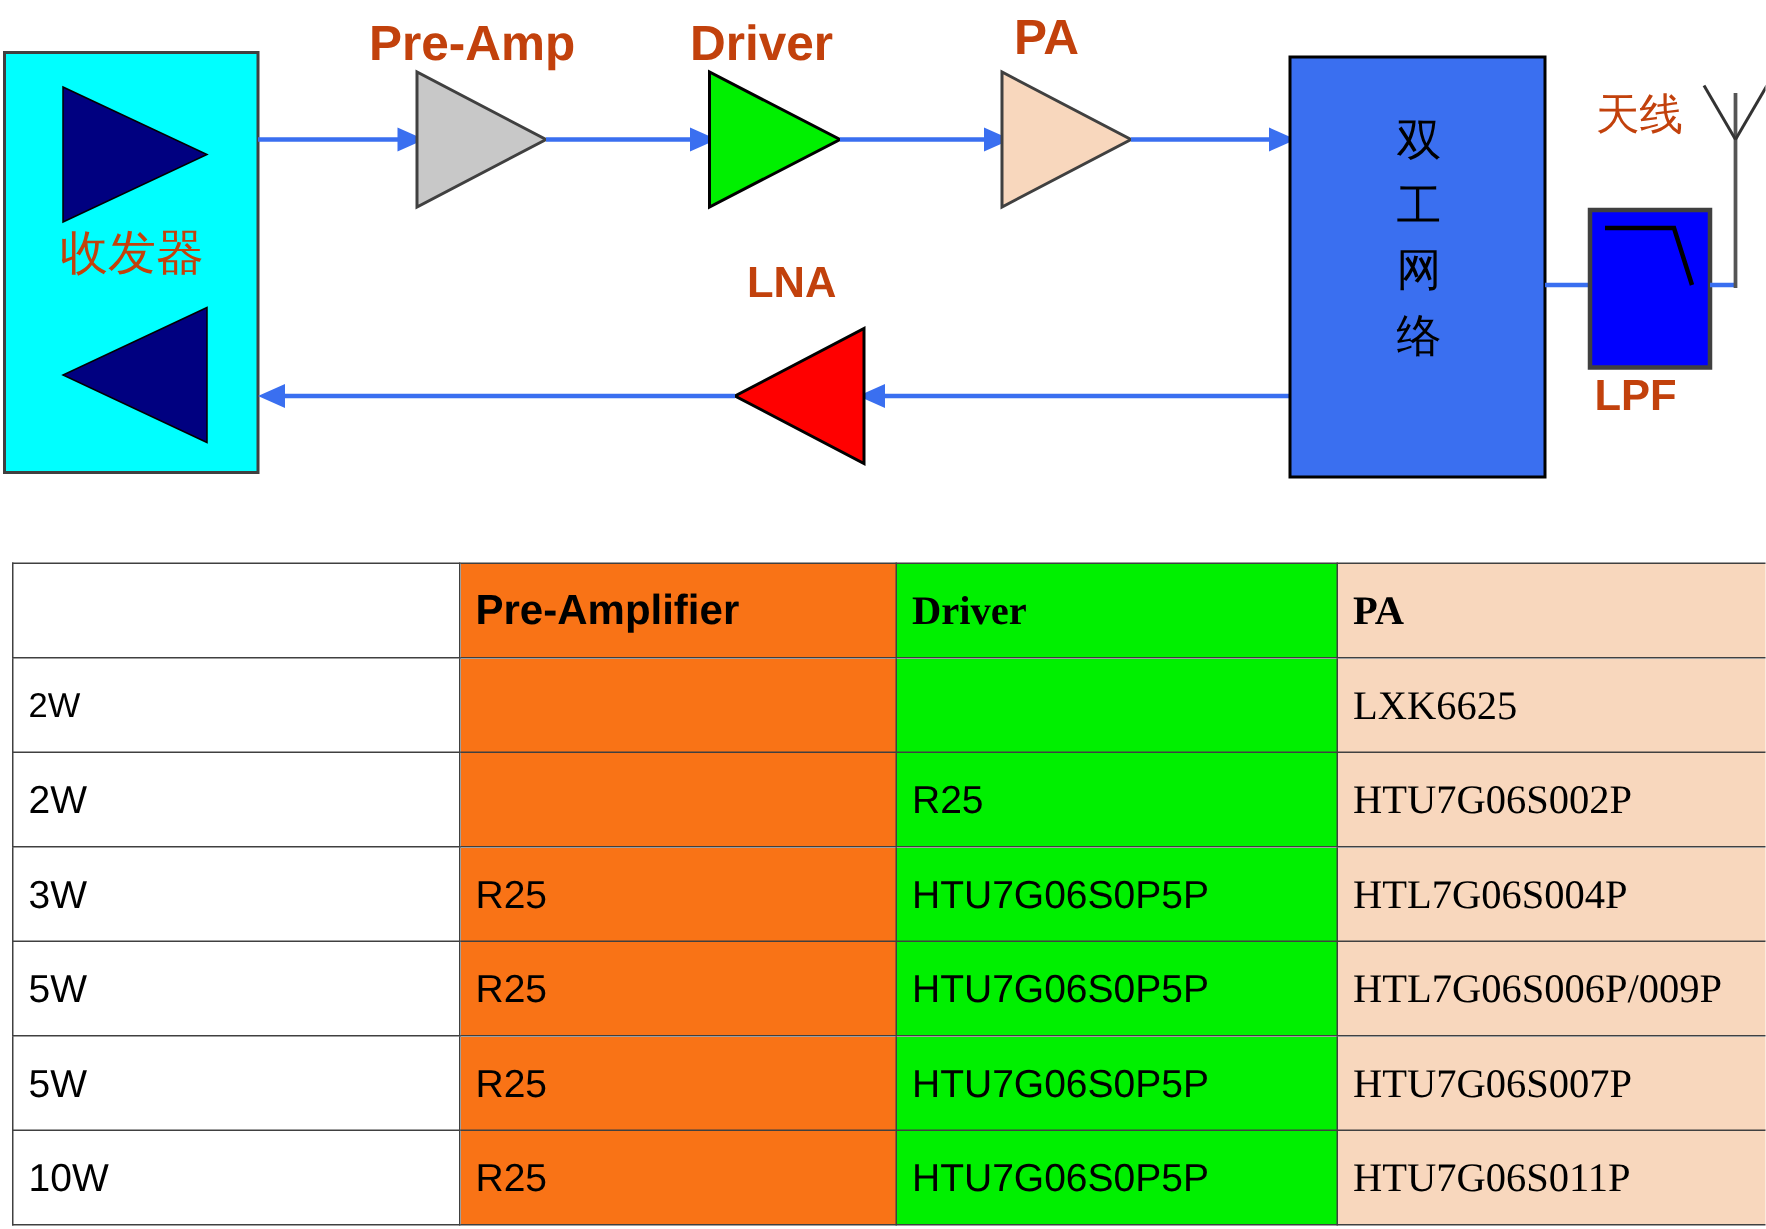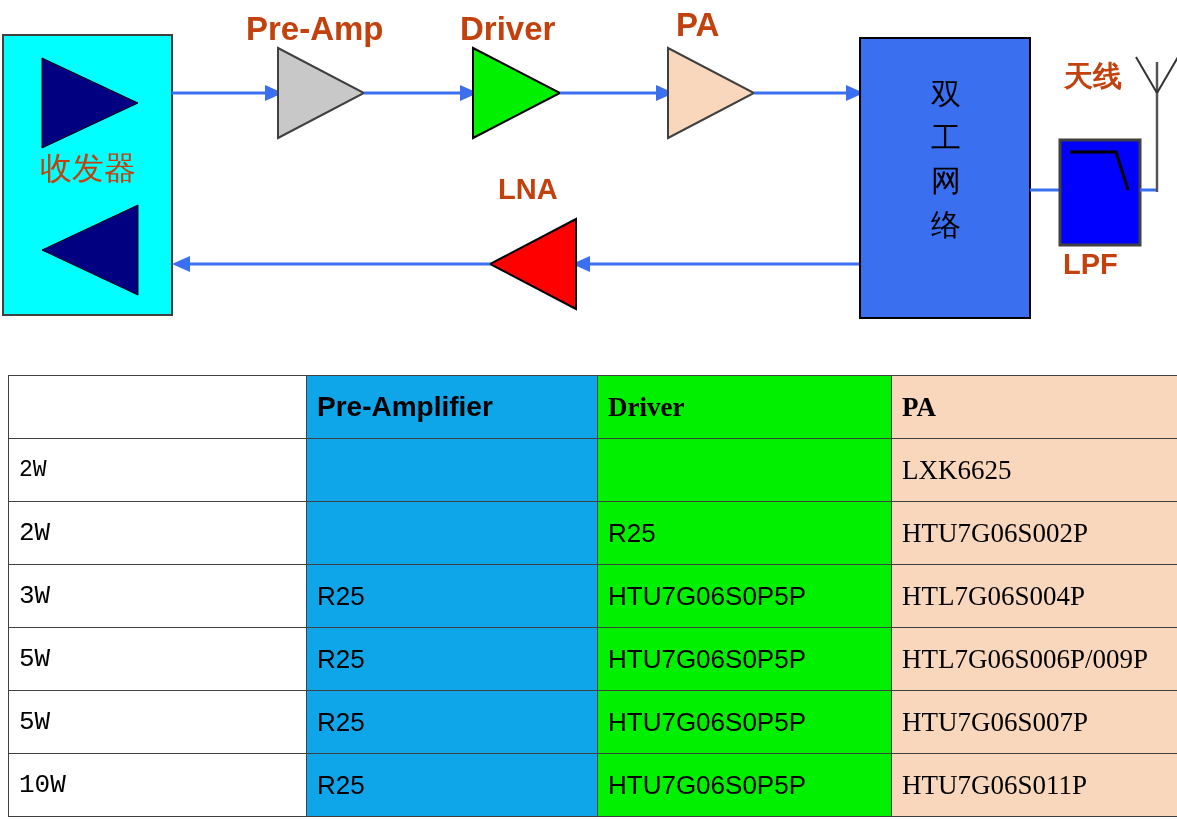--- a/index.html
+++ b/index.html
@@ -30,22 +30,22 @@
   #spec-table td, #spec-table th{
     border:1.5px solid #404040;
     padding:0 10px;
     text-align:left;
     vertical-align:middle;
     height:62px;
     overflow:hidden;
     white-space:nowrap;
   }
   .c-pwr{width:277px;background:#ffffff;
-         font-family:Liberation Mono, monospace;font-size:26px;color:#000;}
-  .c-pre{width:270px;background:#0ea5e9;
+         font-family:Liberation Sans, sans-serif;font-size:26px;color:#000;}
+  .c-pre{width:270px;background:#f97316;
          font-family:"Liberation Sans", sans-serif;font-size:26px;color:#000;}
   .c-drv{width:273px;background:#00f000;
          font-family:"Liberation Sans", sans-serif;font-size:26px;color:#000;}
   .c-pa {width:340px;background:#f8d7bd;
          font-family:"Liberation Serif", serif;font-size:27px;color:#000;}
   .hdr{height:66px;font-weight:bold;}
   .hdr.c-pwr{background:#ffffff;}
   .hdr.c-pre{font-family:"Liberation Sans", sans-serif;font-size:28px;}
   .hdr.c-drv{font-family:"Liberation Serif", serif;font-size:27px;}
   .hdr.c-pa {font-family:"Liberation Serif", serif;font-size:27px;}
@@ -118,21 +118,21 @@
 
   <div style="position:absolute;left:920px;top:72px;width:52px;
               font-family:'DejaVu Sans',sans-serif;font-size:30px;color:#000;
               line-height:1.45;text-align:center;">
     <div>双</div>
     <div>工</div>
     <div>网</div>
     <div>络</div>
   </div>
 
-  <div class="blk-label" style="left:1064px;top:62px;font-size:29px;font-family:'DejaVu Sans',sans-serif;font-weight:bold;">天线</div>
+  <div class="blk-label" style="left:1064px;top:62px;font-size:29px;font-family:'DejaVu Sans',sans-serif;font-weight:normal;">天线</div>
 
   <div class="blk-label" style="left:1063px;top:250px;font-size:29px;">LPF</div>
 </div>
 
 <table id="spec-table">
   <tbody>
     <tr>
       <th class="hdr c-pwr"></th>
       <th class="hdr c-pre">Pre-Amplifier</th>
       <th class="hdr c-drv">Driver</th>

